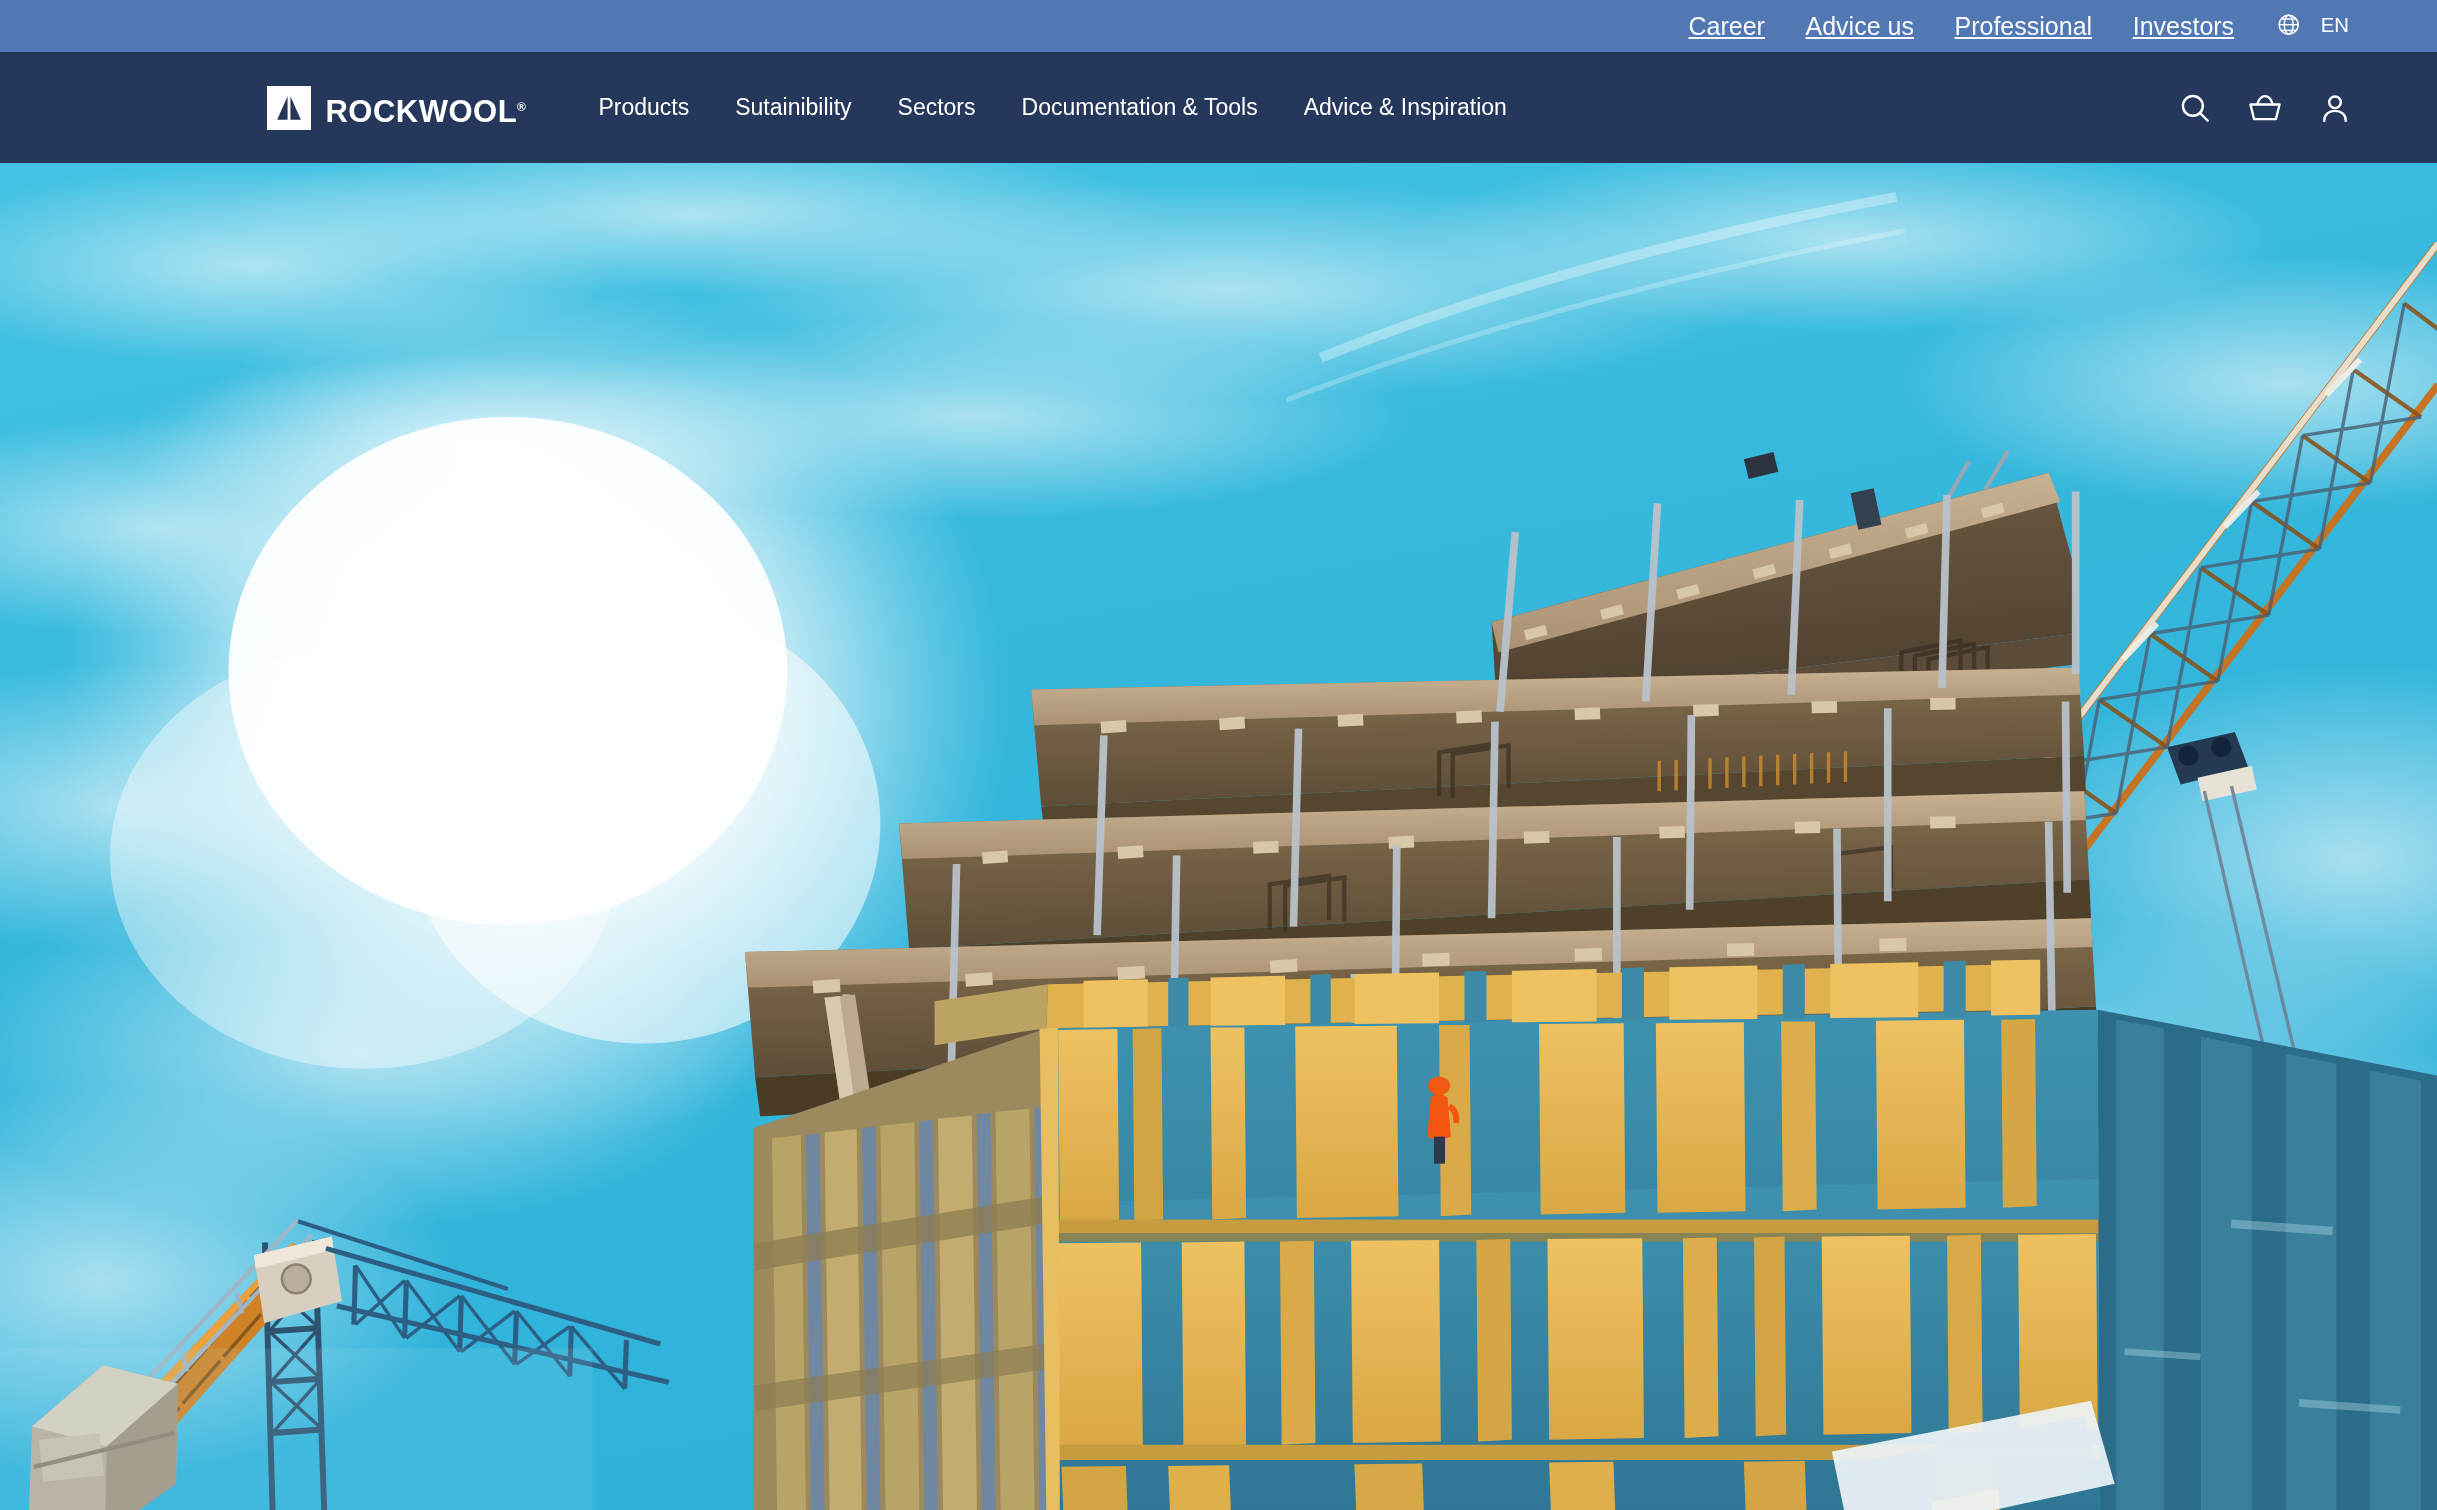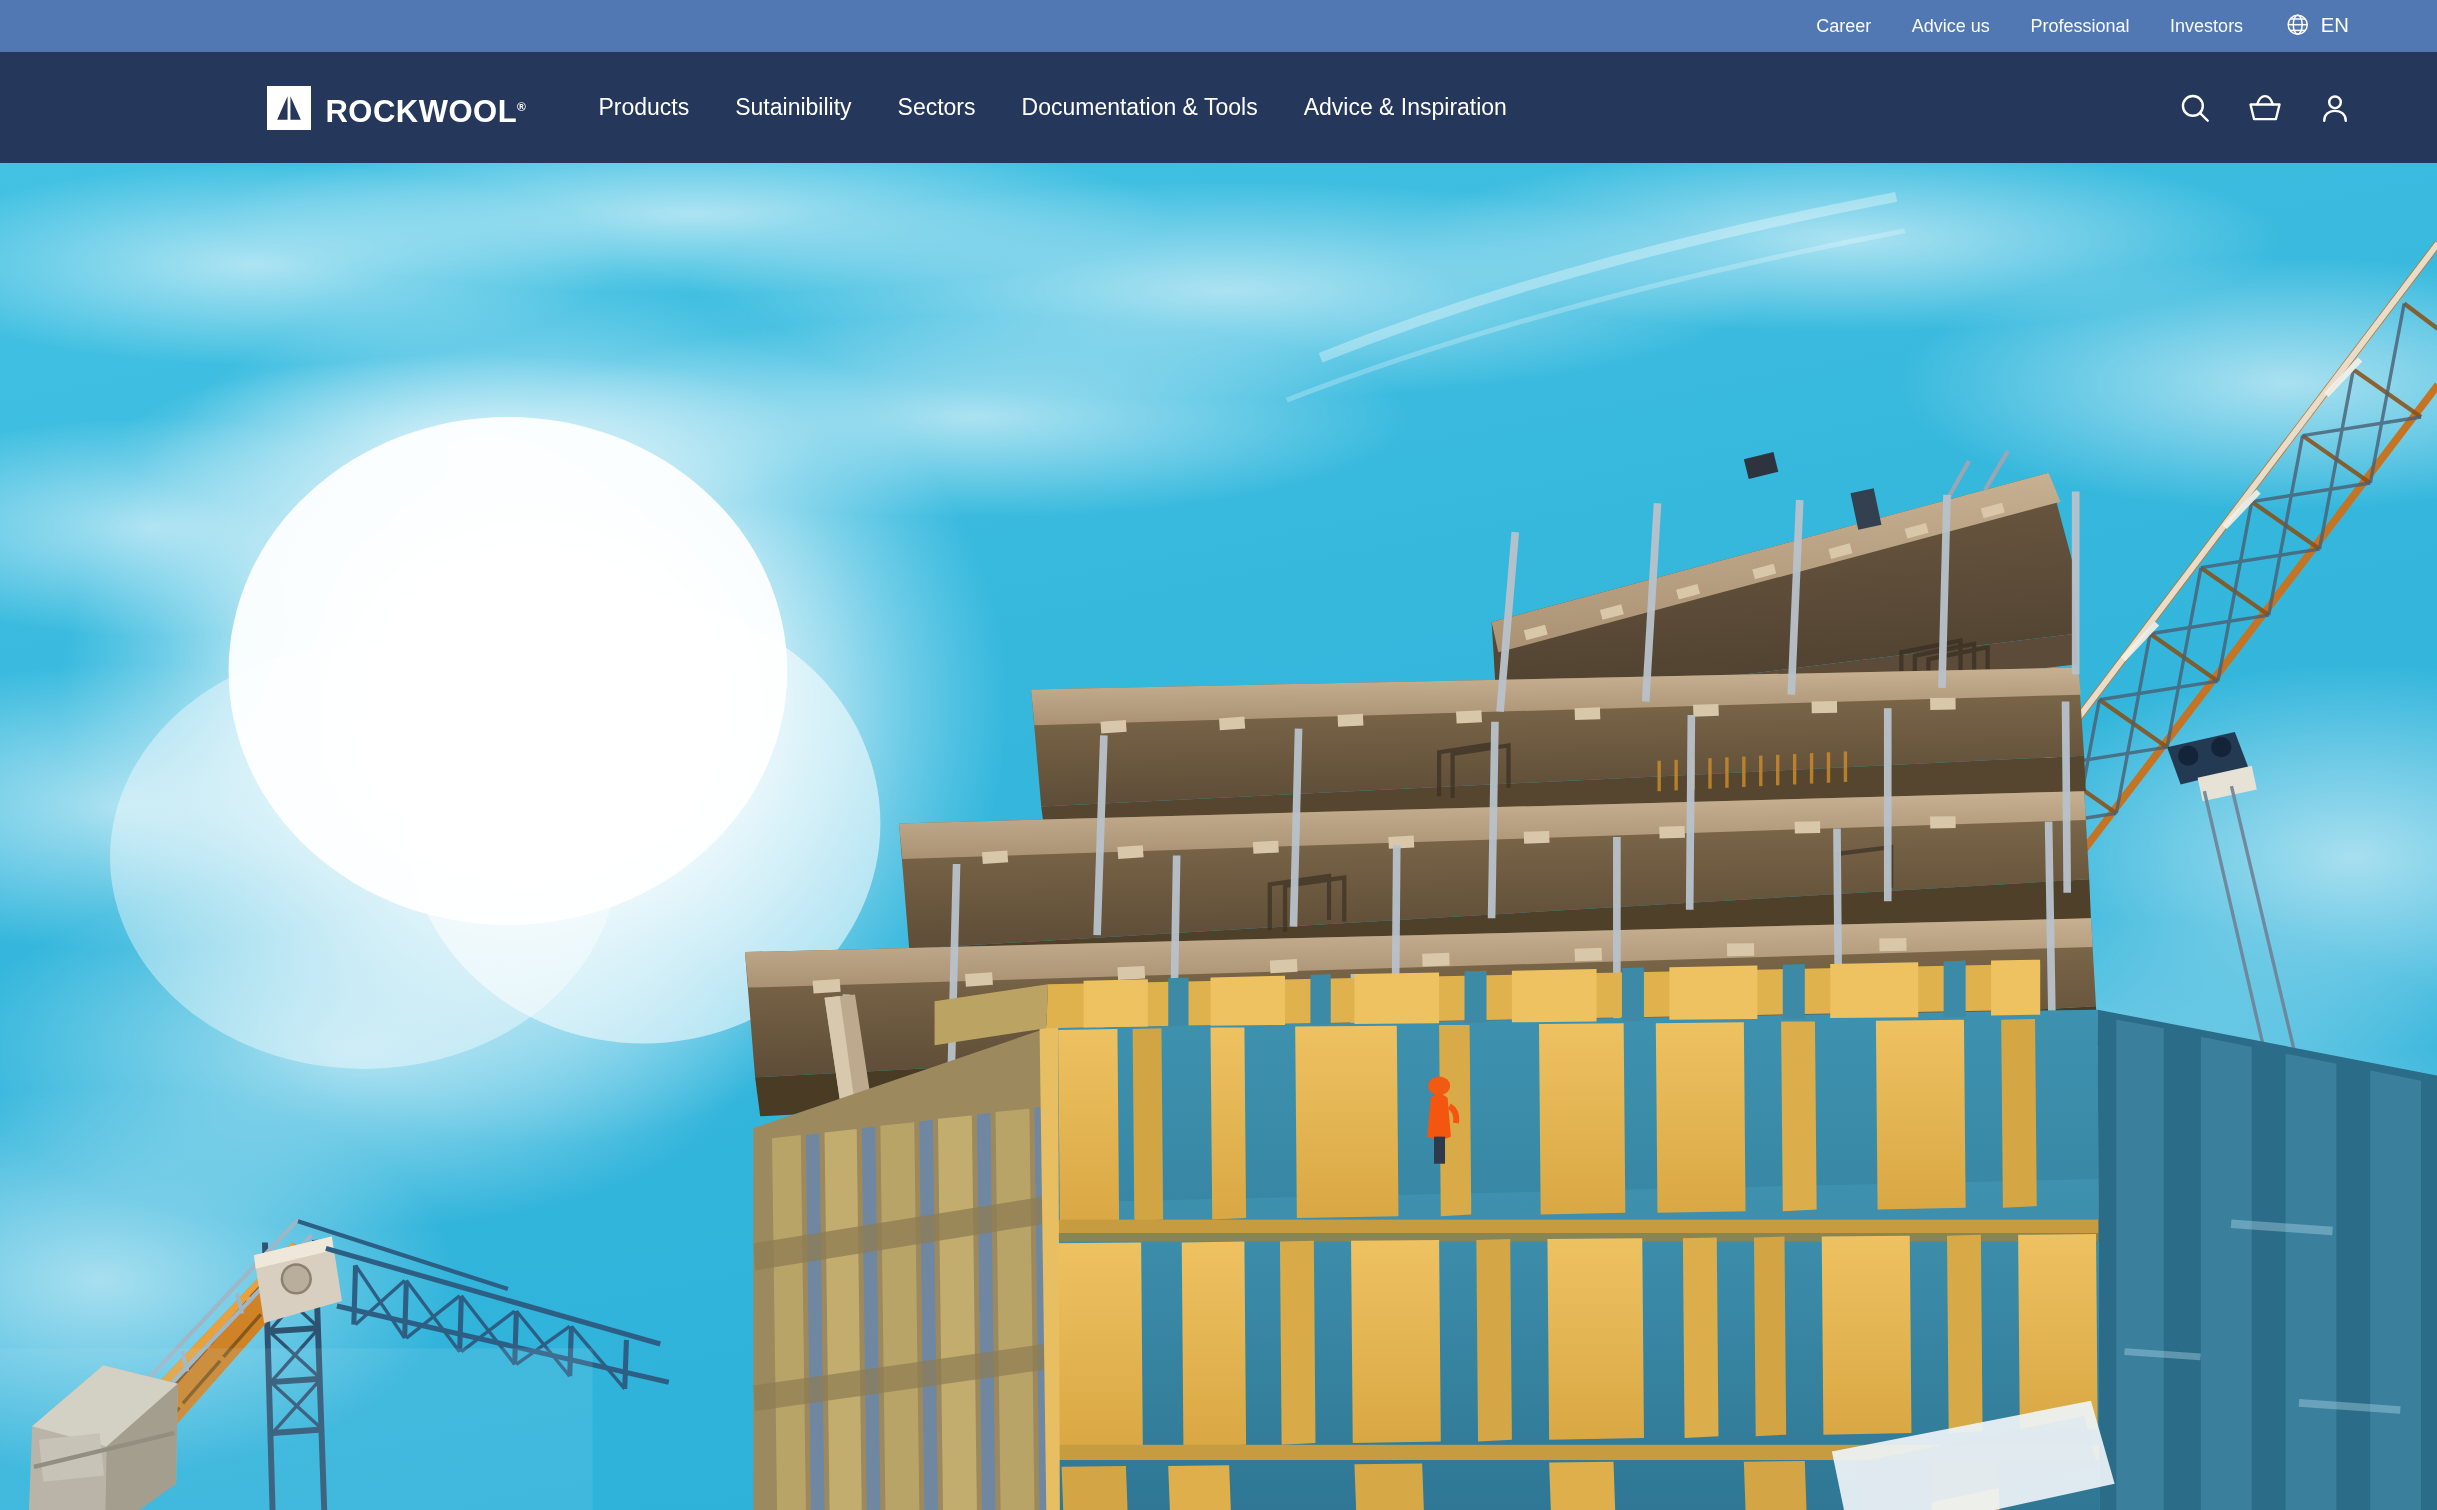--- a/index.html
+++ b/index.html
@@ -15,24 +15,25 @@
   .aud-tabs{ display:flex; align-items:stretch; margin-left:267px; }
   .aud-tab{
     display:flex; align-items:center; padding:0 22px; height:52px;
     color:#ffffff; font-size:21px; line-height:1; letter-spacing:0.1px;
     cursor:pointer; white-space:nowrap;
   }
   .aud-tab.active{ background:#25375a; font-weight:bold; }
   .util-spacer{ flex:1; }
   .util-links{ display:flex; align-items:center; padding-right:89px; }
   .util-link{
-    color:#ffffff; font-size:18px; padding:0 20.3px; white-space:nowrap; cursor:pointer;
+    color:#ffffff; font-size:25px; padding:0 20.3px; white-space:nowrap; cursor:pointer;
     opacity:.97;
-  }
-  .lang{ display:flex; align-items:center; gap:10px; padding-left:22px; cursor:pointer; }
+    text-decoration:underline;
+  }
+  .lang{ display:flex; align-items:center; gap:19px; padding-left:22px; cursor:pointer; }
   .lang-label{ color:#fff; font-size:20.3px; }
 
   
   .main-nav{
     position:absolute; left:0; top:52px; width:2438px; height:111px;
     background:#25375a; display:flex; align-items:center;
   }
   .brand{ display:flex; align-items:flex-end; margin-left:267px; cursor:pointer; }
   .brand-mark{
     width:44px; height:44px; background:#ffffff; margin-right:14.4px;

